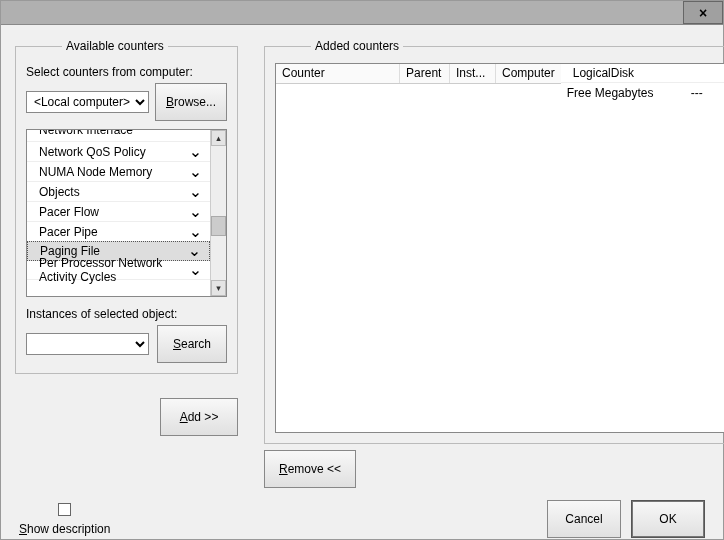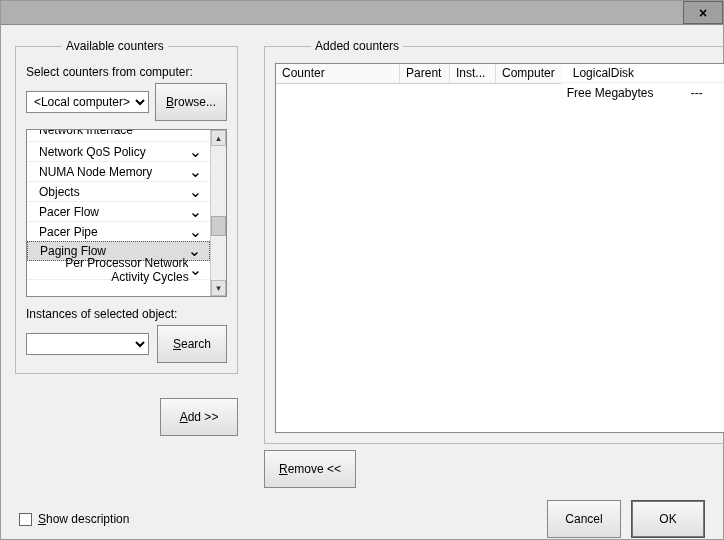--- a/index.html
+++ b/index.html
@@ -101,21 +101,20 @@
     padding-top: 0;
   }
   .counter-item {
     display: flex;
     align-items: center;
     justify-content: space-between;
     height: 20px;
     padding: 0 8px 0 12px;
     border-bottom: 1px solid #eee;
     cursor: pointer;
-    text-align: right;
   }
   .counter-item.cut-top { height: 12px; align-items: flex-end; font-size: 12px; overflow: hidden; line-height:4px; color: #000;}
   .counter-item.cut-top .ci-label { position: relative; top: -9px; }
   .counter-item.selected {
     background: #ddd;
     border: 1px dotted #555;
     margin: -1px 0;
   }
   .expand-icon {
     font-size: 16px;
@@ -203,21 +202,21 @@
   }
   .caret-up { font-size: 14px; line-height:0; }
   .remove-row { margin-top: 6px; }
   .footer {
     display: flex;
     align-items: center;
     justify-content: space-between;
     margin-top: 12px;
     padding: 0 4px;
   }
-  .checkbox-row { display:flex; align-items:center; gap:6px; }
+  .checkbox-row { display:flex; align-items:center; gap:6px;flex-direction:column; }
   .checkbox-box {
     width: 13px; height: 13px;
     border: 1px solid #666;
     background: #fff;
   }
   .footer-buttons { display:flex; gap: 10px; }
 </style>
 </head>
 <body>
 
@@ -263,21 +262,21 @@
               </div>
               <div class="counter-item">
                 <span>Pacer Flow</span>
                 <span class="expand-icon">⌄</span>
               </div>
               <div class="counter-item">
                 <span>Pacer Pipe</span>
                 <span class="expand-icon">⌄</span>
               </div>
               <div class="counter-item selected">
-                <span>Paging Flow</span>
+                <span>Paging File</span>
                 <span class="expand-icon">⌄</span>
               </div>
               <div class="counter-item">
                 <span>Per Processor Network Activity Cycles</span>
                 <span class="expand-icon">⌄</span>
               </div>
             </div>
             <div class="list-scrollbar">
               <div class="sb-arrow">▴</div>
               <div class="sb-thumb"></div>

